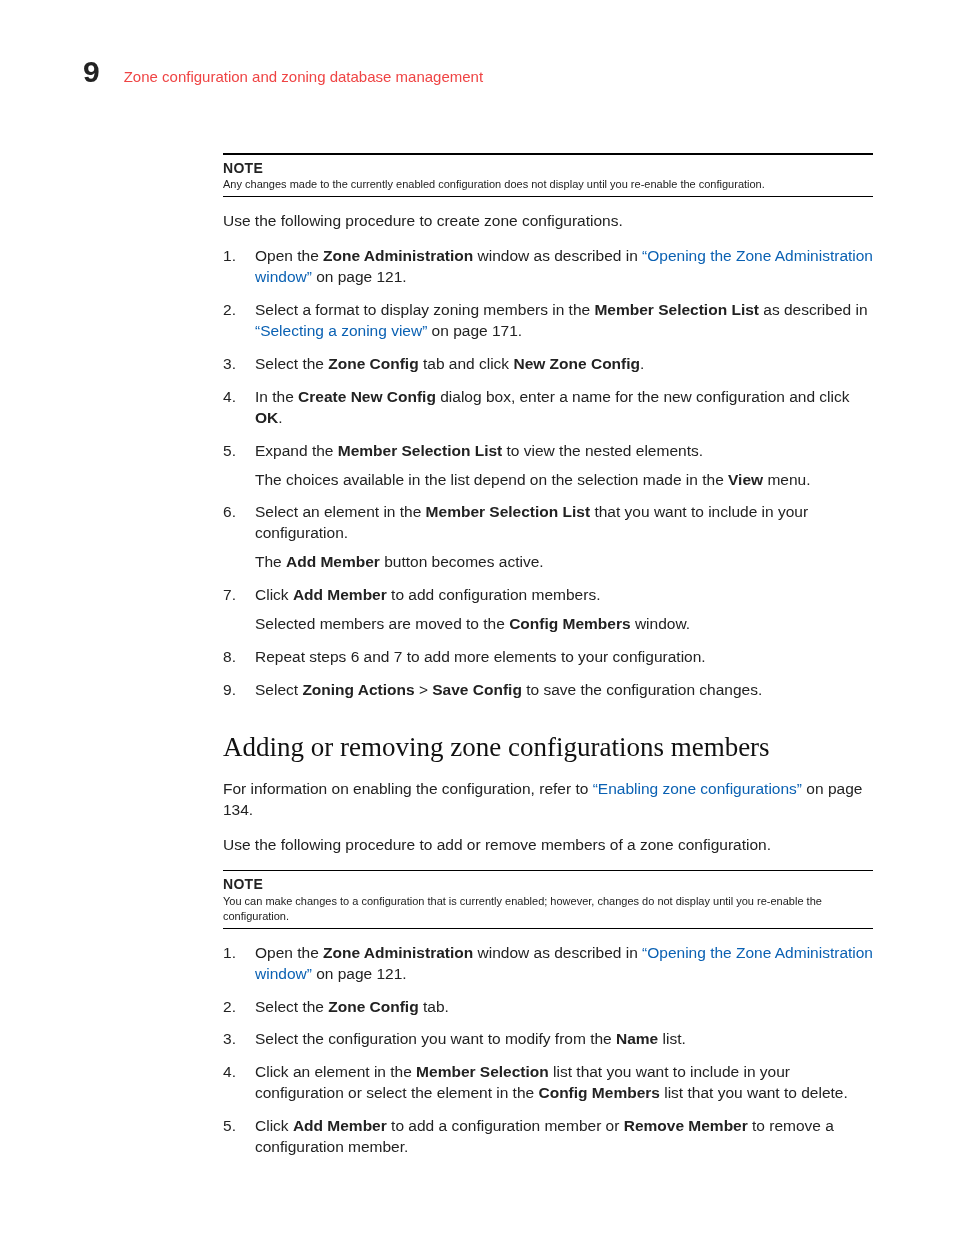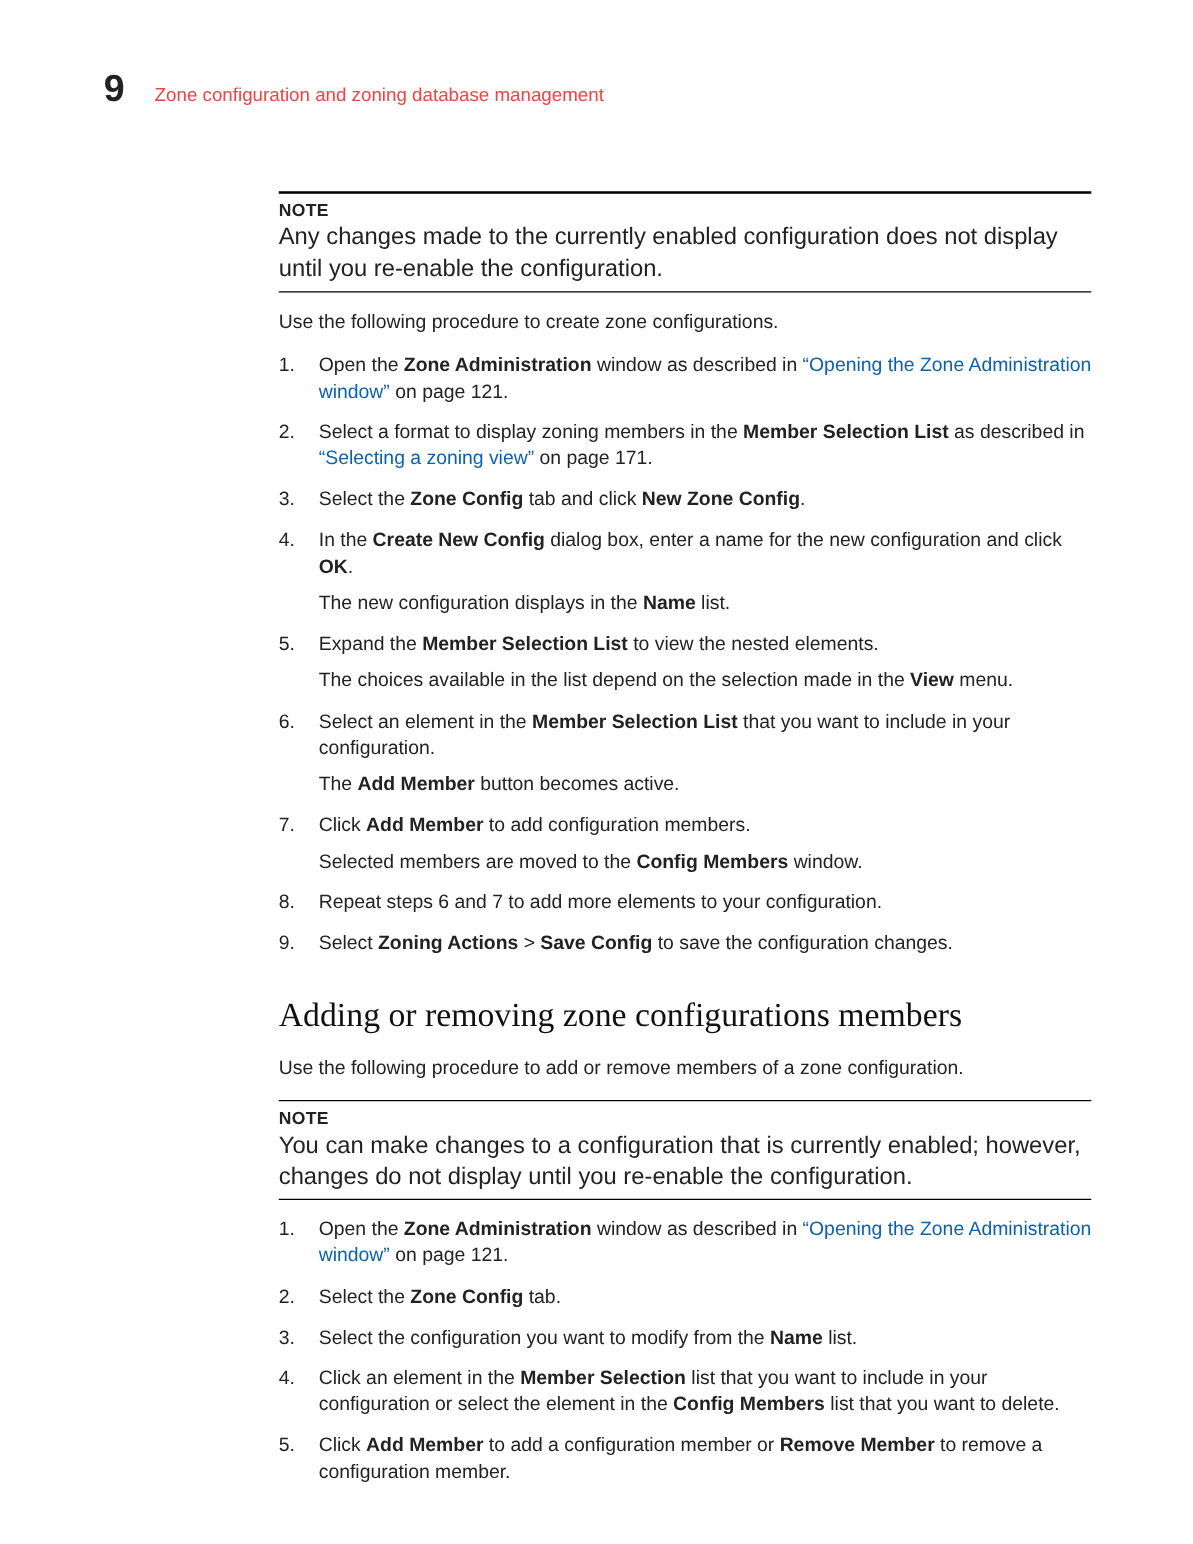--- a/index.html
+++ b/index.html
@@ -35,21 +35,21 @@
     color: #ef4444;
   }
   .content {
     margin-left: 140px;
     width: 650px;
   }
   .note-rule-top { border-top: 2px solid #000; margin-bottom: 4px; }
   .note-rule-thin-top { border-top: 1px solid #000; margin-bottom: 4px; }
   .note-rule-bot { border-top: 1px solid #000; margin-top: 4px; margin-bottom: 14px;}
   .note-label { font-weight: 700; font-size: 14px; letter-spacing: 0.3px;}
-  .note-body { font-size: 19px; }
+  .note-body { font-size: 11px; }
   .para { margin: 10px 0 14px 0; }
   ol.steps {
     list-style: none;
     padding: 0;
     margin: 0 0 20px 0;
     counter-reset: step;
   }
   ol.steps > li {
     counter-increment: step;
     position: relative;
@@ -97,23 +97,20 @@
         <span>Open the </span><span class="bold">Zone Administration</span><span> window as described in </span><span class="link">“Opening the Zone Administration window”</span><span> on page 121.</span>
       </li>
       <li>
         <span>Select a format to display zoning members in the </span><span class="bold">Member Selection List</span><span> as described in </span><span class="link">“Selecting a zoning view”</span><span> on page 171.</span>
       </li>
       <li>
         <span>Select the </span><span class="bold">Zone Config</span><span> tab and click </span><span class="bold">New Zone Config</span><span>.</span>
       </li>
       <li>
         <span>In the </span><span class="bold">Create New Config</span><span> dialog box, enter a name for the new configuration and click </span><span class="bold">OK</span><span>.</span>
-        <div class="sub">
-          <span>The new configuration displays in the </span><span class="bold">Name</span><span> list.</span>
-        </div>
       </li>
       <li>
         <span>Expand the </span><span class="bold">Member Selection List</span><span> to view the nested elements.</span>
         <div class="sub">
           <span>The choices available in the list depend on the selection made in the </span><span class="bold">View</span><span> menu.</span>
         </div>
       </li>
       <li>
         <span>Select an element in the </span><span class="bold">Member Selection List</span><span> that you want to include in your configuration.</span>
         <div class="sub">
@@ -129,20 +126,23 @@
       <li>
         <span>Repeat steps 6 and 7 to add more elements to your configuration.</span>
       </li>
       <li>
         <span>Select </span><span class="bold">Zoning Actions</span><span> &gt; </span><span class="bold">Save Config</span><span> to save the configuration changes.</span>
       </li>
     </ol>
 
     <h2 class="section">Adding or removing zone configurations members</h2>
 
+    <div class="para">
+      <span>For information on enabling the configuration, refer to </span><span class="link">“Enabling zone configurations”</span><span> on page 134.</span>
+    </div>
     <div class="para">Use the following procedure to add or remove members of a zone configuration.</div>
 
     <div class="note-rule-thin-top"></div>
     <div class="note-label">NOTE</div>
     <div class="note-body">You can make changes to a configuration that is currently enabled; however, changes do not display until you re-enable the configuration.</div>
     <div class="note-rule-bot"></div>
 
 
     <ol class="steps">
       <li>

